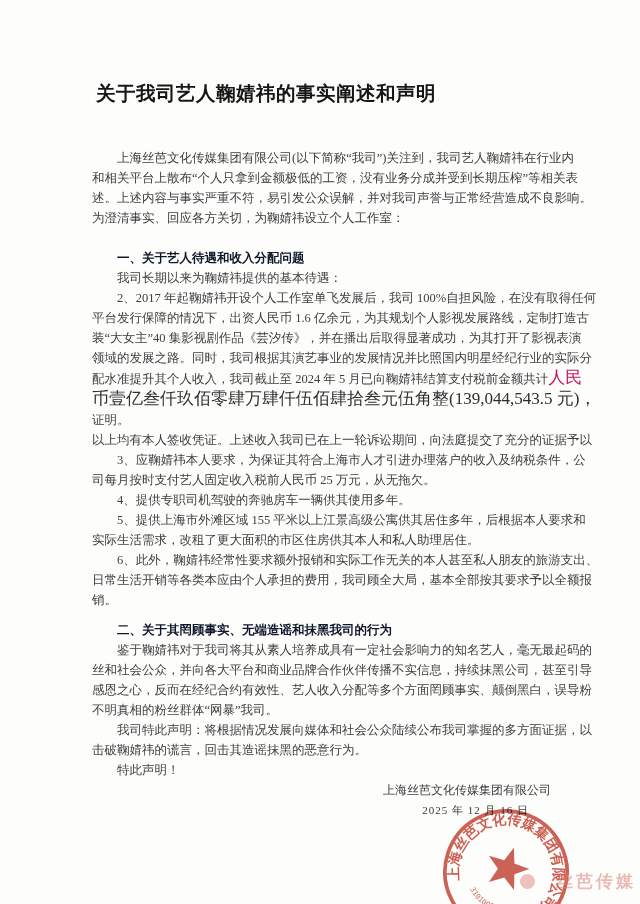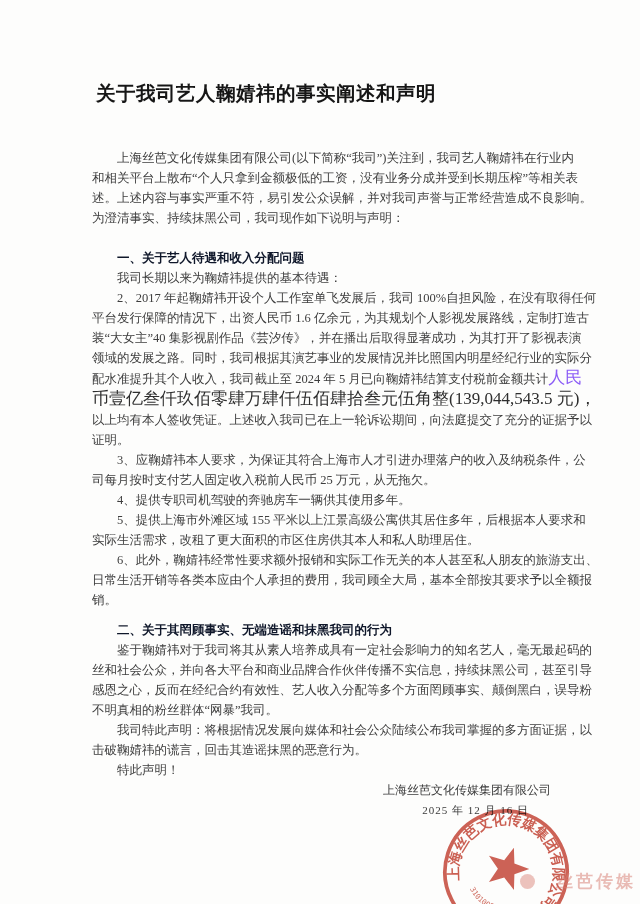--- a/index.html
+++ b/index.html
@@ -19,21 +19,21 @@
   }
   .content{
     position:absolute;top:148px;left:92px;width:472px;
     color:#3d3d3d;font-size:12.5px;
   }
   .line{
     height:20px;line-height:20px;white-space:nowrap;overflow:visible;
   }
   .indent{padding-left:25px;}
   .heading{font-weight:700;color:#0f172a;}
-  .big-inline{font-size:17px;color:#8b5cf6;}
+  .big-inline{font-size:17px;color:#be185d;}
   .big-line{
     height:22px;line-height:22px;font-size:17px;color:#2e2e2e;
     white-space:nowrap;
   }
   .gap-a{height:20px;}
   .gap-b{height:10px;}
   .footer-row{height:20px;line-height:20px;text-align:right;}
   .company-row{padding-right:13px;font-size:12px;color:#3a3a3a;}
   .date-row{padding-right:35px;font-size:11px;color:#3a3a3a;letter-spacing:1px;text-align:right;}
   .seal{
@@ -59,34 +59,34 @@
 <body>
 
 <div class="page">
 
   <div class="doc-title">关于我司艺人鞠婧祎的事实阐述和声明</div>
 
   <div class="content">
     <div class="line indent">上海丝芭文化传媒集团有限公司(以下简称“我司”)关注到，我司艺人鞠婧祎在行业内</div>
     <div class="line">和相关平台上散布“个人只拿到金额极低的工资，没有业务分成并受到长期压榨”等相关表</div>
     <div class="line">述。上述内容与事实严重不符，易引发公众误解，并对我司声誉与正常经营造成不良影响。</div>
-    <div class="line">为澄清事实、持续抹黑公司，我司现作如下说明与声明：</div>
+    <div class="line">为澄清事实、回应各方关切，为鞠婧祎设立个人工作室：</div>
 
     <div class="gap-a"></div>
 
     <div class="line indent heading">一、关于艺人待遇和收入分配问题</div>
     <div class="line indent">我司长期以来为鞠婧祎提供的基本待遇：</div>
     <div class="line indent">2、2017 年起鞠婧祎开设个人工作室单飞发展后，我司 100%自担风险，在没有取得任何</div>
     <div class="line">平台发行保障的情况下，出资人民币 1.6 亿余元，为其规划个人影视发展路线，定制打造古</div>
     <div class="line">装“大女主”40 集影视剧作品《芸汐传》，并在播出后取得显著成功，为其打开了影视表演</div>
     <div class="line">领域的发展之路。同时，我司根据其演艺事业的发展情况并比照国内明星经纪行业的实际分</div>
     <div class="line"><span>配水准提升其个人收入，我司截止至 2024 年 5 月已向鞠婧祎结算支付税前金额共计</span><span class="big-inline">人民</span></div>
     <div class="big-line">币壹亿叁仟玖佰零肆万肆仟伍佰肆拾叁元伍角整(139,044,543.5 元)，</div>
+    <div class="line">证明。</div>
     <div class="line">以上均有本人签收凭证。上述收入我司已在上一轮诉讼期间，向法庭提交了充分的证据予以</div>
-    <div class="line">证明。</div>
     <div class="line indent">3、应鞠婧祎本人要求，为保证其符合上海市人才引进办理落户的收入及纳税条件，公</div>
     <div class="line">司每月按时支付艺人固定收入税前人民币 25 万元，从无拖欠。</div>
     <div class="line indent">4、提供专职司机驾驶的奔驰房车一辆供其使用多年。</div>
     <div class="line indent">5、提供上海市外滩区域 155 平米以上江景高级公寓供其居住多年，后根据本人要求和</div>
     <div class="line">实际生活需求，改租了更大面积的市区住房供其本人和私人助理居住。</div>
     <div class="line indent">6、此外，鞠婧祎经常性要求额外报销和实际工作无关的本人甚至私人朋友的旅游支出、</div>
     <div class="line">日常生活开销等各类本应由个人承担的费用，我司顾全大局，基本全部按其要求予以全额报</div>
     <div class="line">销。</div>
 
     <div class="gap-b"></div>

